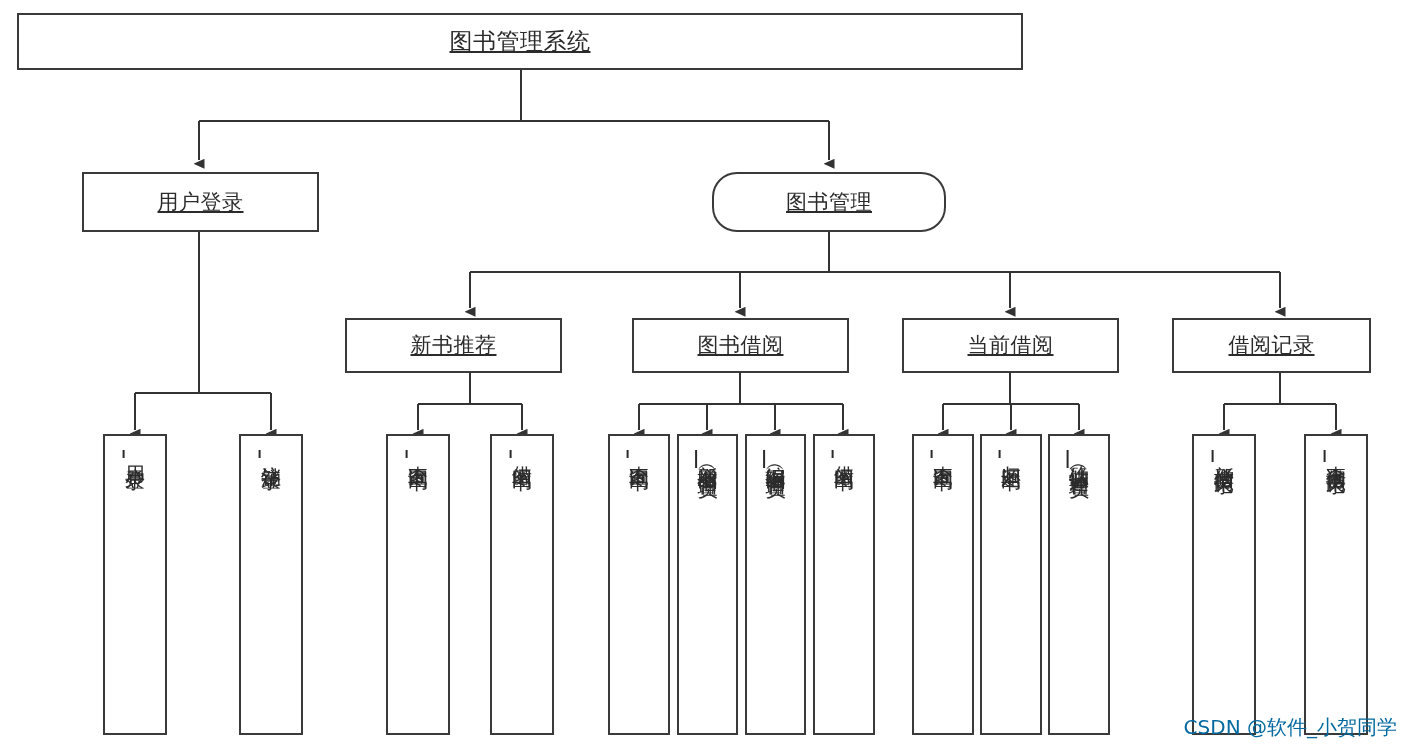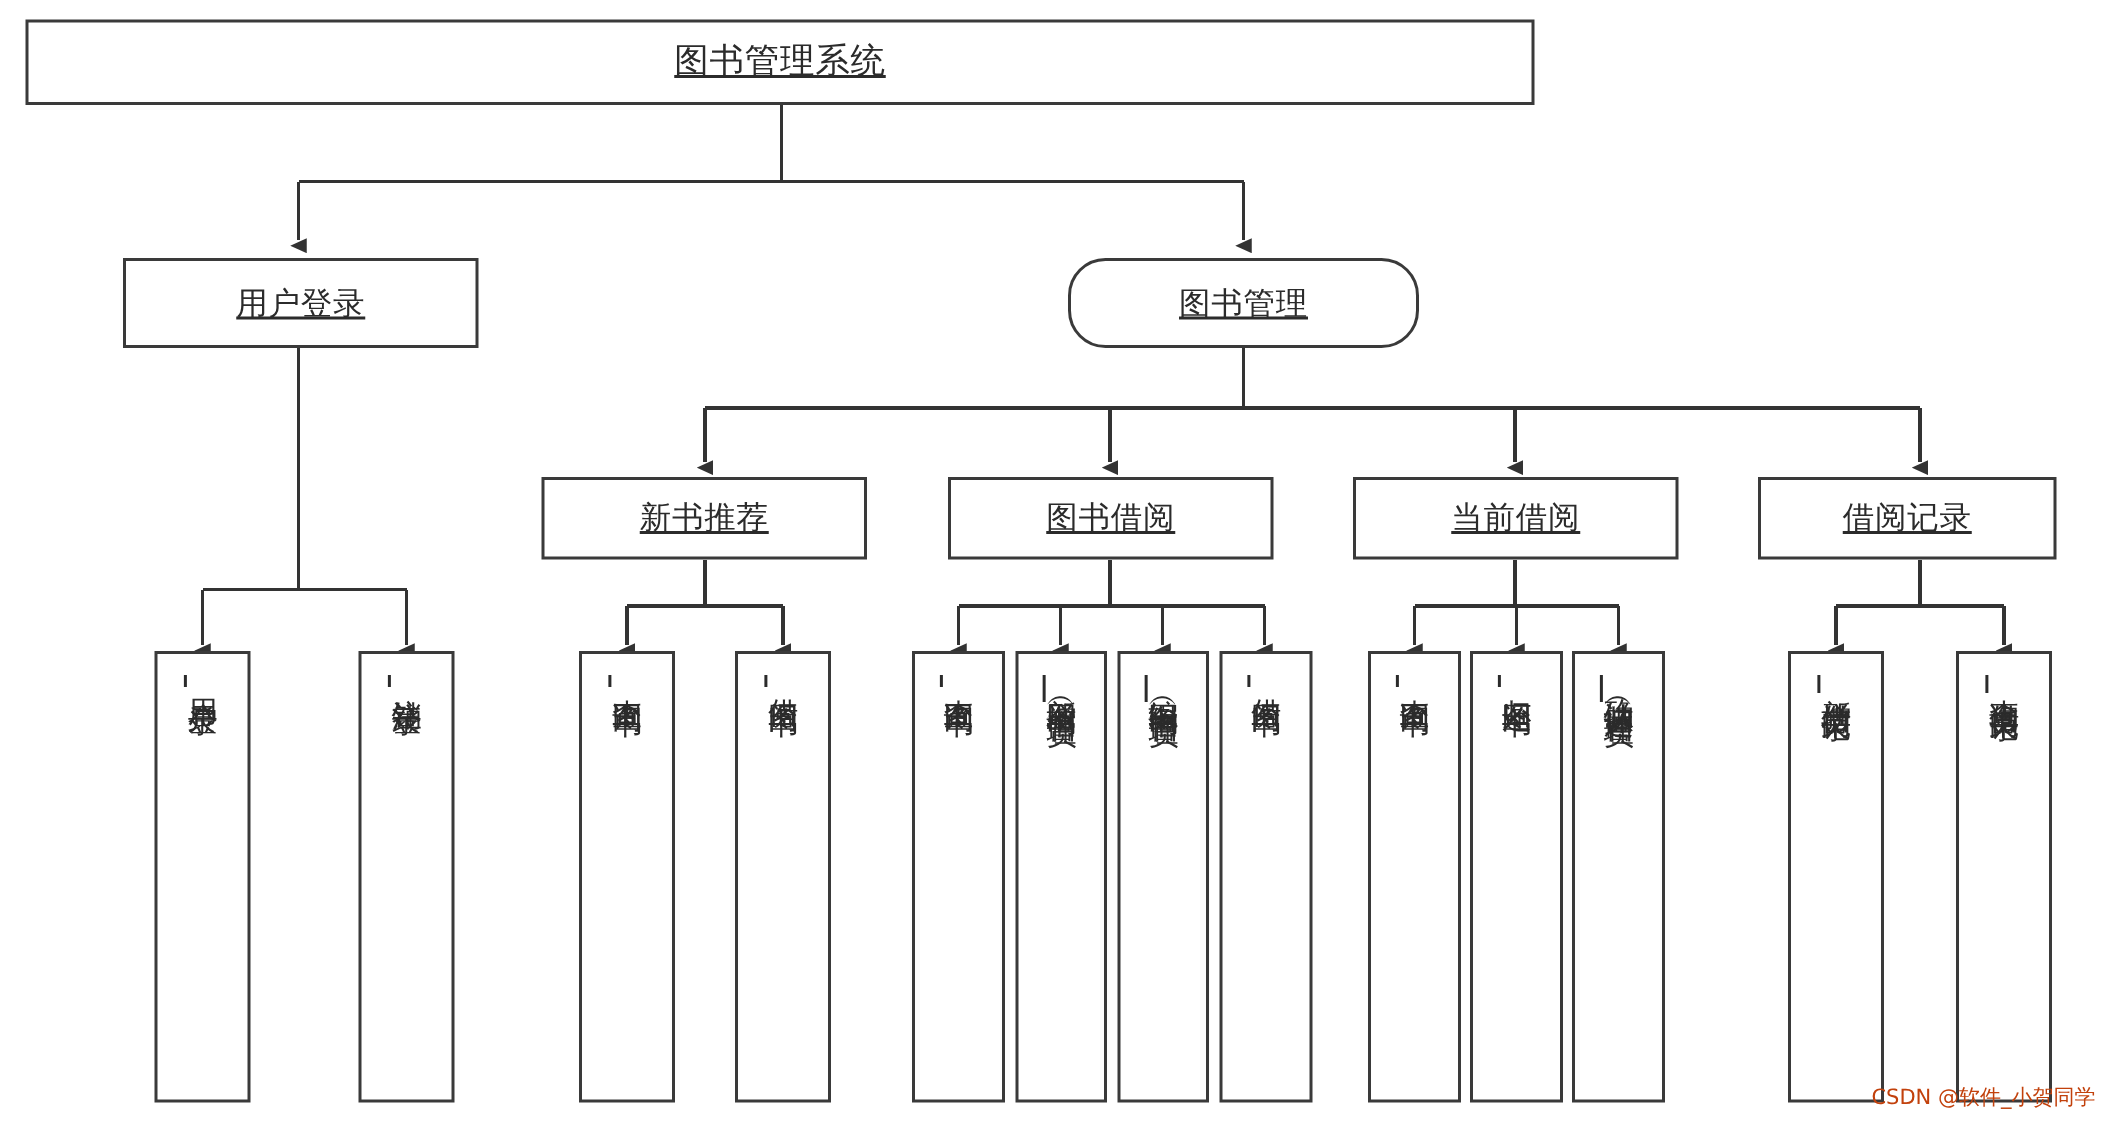--- a/index.html
+++ b/index.html
@@ -63,22 +63,22 @@
     max-height: 100%;
   }
   .lvl-root .node-label { font-size: 23px; }
   .lvl-1 .node-label   { font-size: 21px; }
   .lvl-2 .node-label   { font-size: 21px; }
   .lvl-3 .node-label   { font-size: 20px; }
   #watermark {
     position: absolute;
     right: 8px;
     bottom: 6px;
-    font-size: 14px;
-    color: #c2410c;
+    font-size: 20px;
+    color: #0369a1;
     white-space: nowrap;
     z-index: 5;
   }
 </style>
 </head>
 <body>
 
 <div id="diagram-root">
 
   <svg id="edge-layer" viewBox="0 0 1405 747" width="1405" height="747" xmlns="http://www.w3.org/2000/svg">
@@ -137,21 +137,21 @@
     <span class="node-label">图书管理系统</span>
   </div>
 
   <div class="node horiz lvl-1" style="left:82px; top:172px; width:237px; height:60px;">
     <span class="node-label">用户登录</span>
   </div>
   <div class="node horiz lvl-1" style="left:712px; top:172px; width:234px; height:60px;border-radius:25px;">
     <span class="node-label">图书管理</span>
   </div>
 
-  <div class="node horiz lvl-2" style="left:361px; top:318px; width:217px; height:55px;">
+  <div class="node horiz lvl-2" style="left:345px; top:318px; width:217px; height:55px;">
     <span class="node-label">新书推荐</span>
   </div>
   <div class="node horiz lvl-2" style="left:902px; top:318px; width:217px; height:55px;">
     <span class="node-label">当前借阅</span>
   </div>
   <div class="node horiz lvl-2" style="left:632px; top:318px; width:217px; height:55px;">
     <span class="node-label">图书借阅</span>
   </div>
   <div class="node horiz lvl-2" style="left:1172px; top:318px; width:199px; height:55px;">
     <span class="node-label">借阅记录</span>

